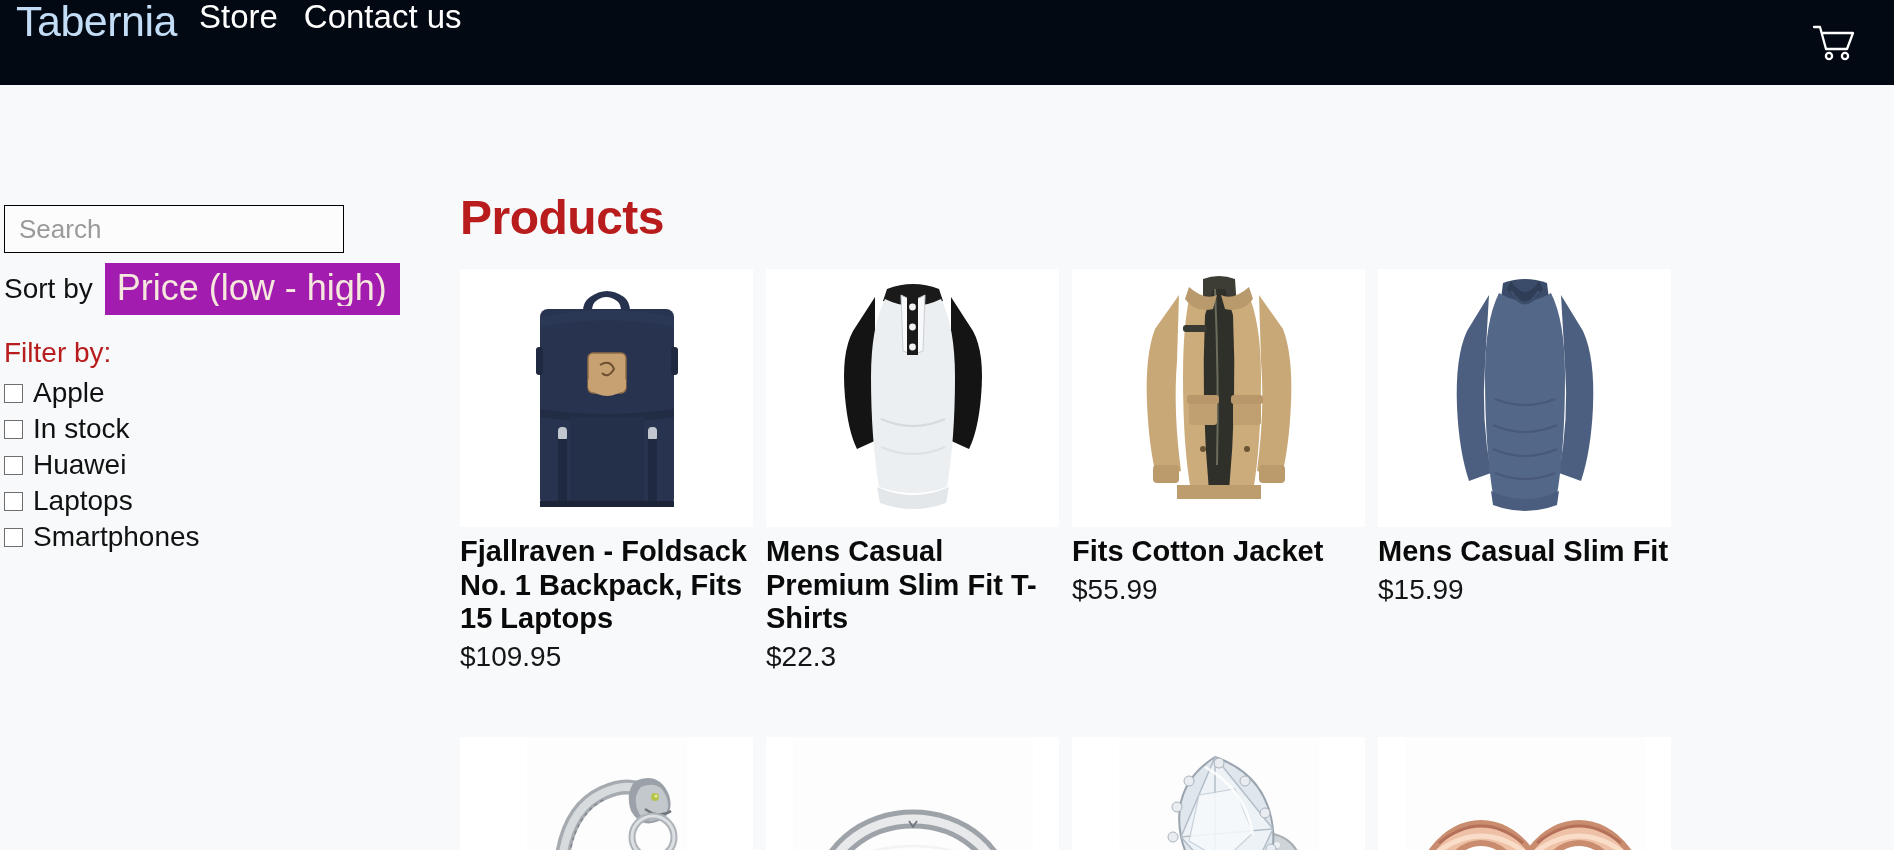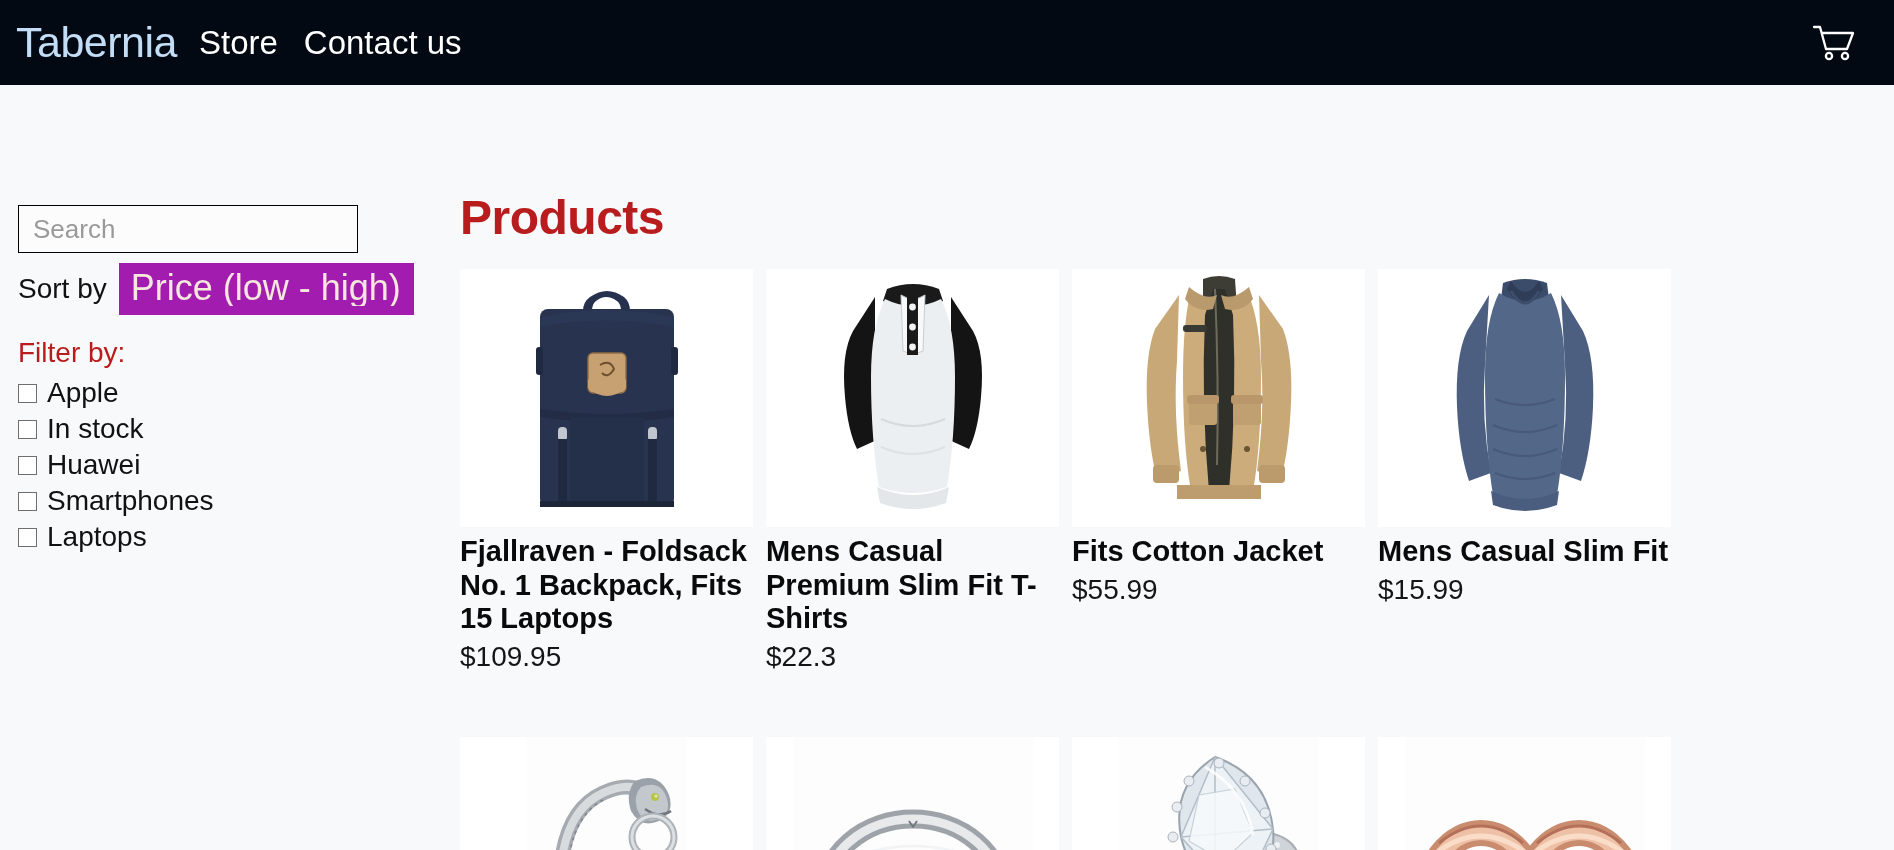--- a/index.html
+++ b/index.html
@@ -13,21 +13,20 @@
     background: #f7f9fa;
     font-family: "Liberation Sans", sans-serif;
     color: #111;
   }
 
   
   .topbar {
     height: 85px;
     background: #030912;
     display: flex;
-    align-items: center;
     padding: 0 0 0 16px;
     position: relative;
   }
   .brand {
     font-size: 43px;
     color: #c3ddf7;
     font-weight: 400;
     letter-spacing: -0.5px;
     line-height: 1;
     margin-right: 22px;
@@ -55,21 +54,21 @@
   .page {
     display: flex;
     height: 765px;
     align-items: flex-start;
   }
 
   
   .sidebar {
     width: 450px;
     flex: 0 0 450px;
-    padding: 120px 0 0 18px;
+    padding: 120px 0 0 4px;
   }
   .search-box {
     width: 340px;
     height: 48px;
     border: 1px solid #000;
     background: #fcfcfc;
     display: flex;
     align-items: center;
     padding: 0 10px 0 12px;
   }
@@ -229,25 +228,25 @@
       <label class="filter-item">
         <span class="cbx"></span>
         <span class="filter-label">In stock</span>
       </label>
       <label class="filter-item">
         <span class="cbx"></span>
         <span class="filter-label">Huawei</span>
       </label>
       <label class="filter-item">
         <span class="cbx"></span>
-        <span class="filter-label">Smartphones</span>
+        <span class="filter-label">Laptops</span>
       </label>
       <label class="filter-item">
         <span class="cbx"></span>
-        <span class="filter-label">Laptops</span>
+        <span class="filter-label">Smartphones</span>
       </label>
     </div>
   </aside>
 
   <main class="content">
     <h1 class="page-title">Products</h1>
 
     <div class="grid">
 
       <div class="card">

